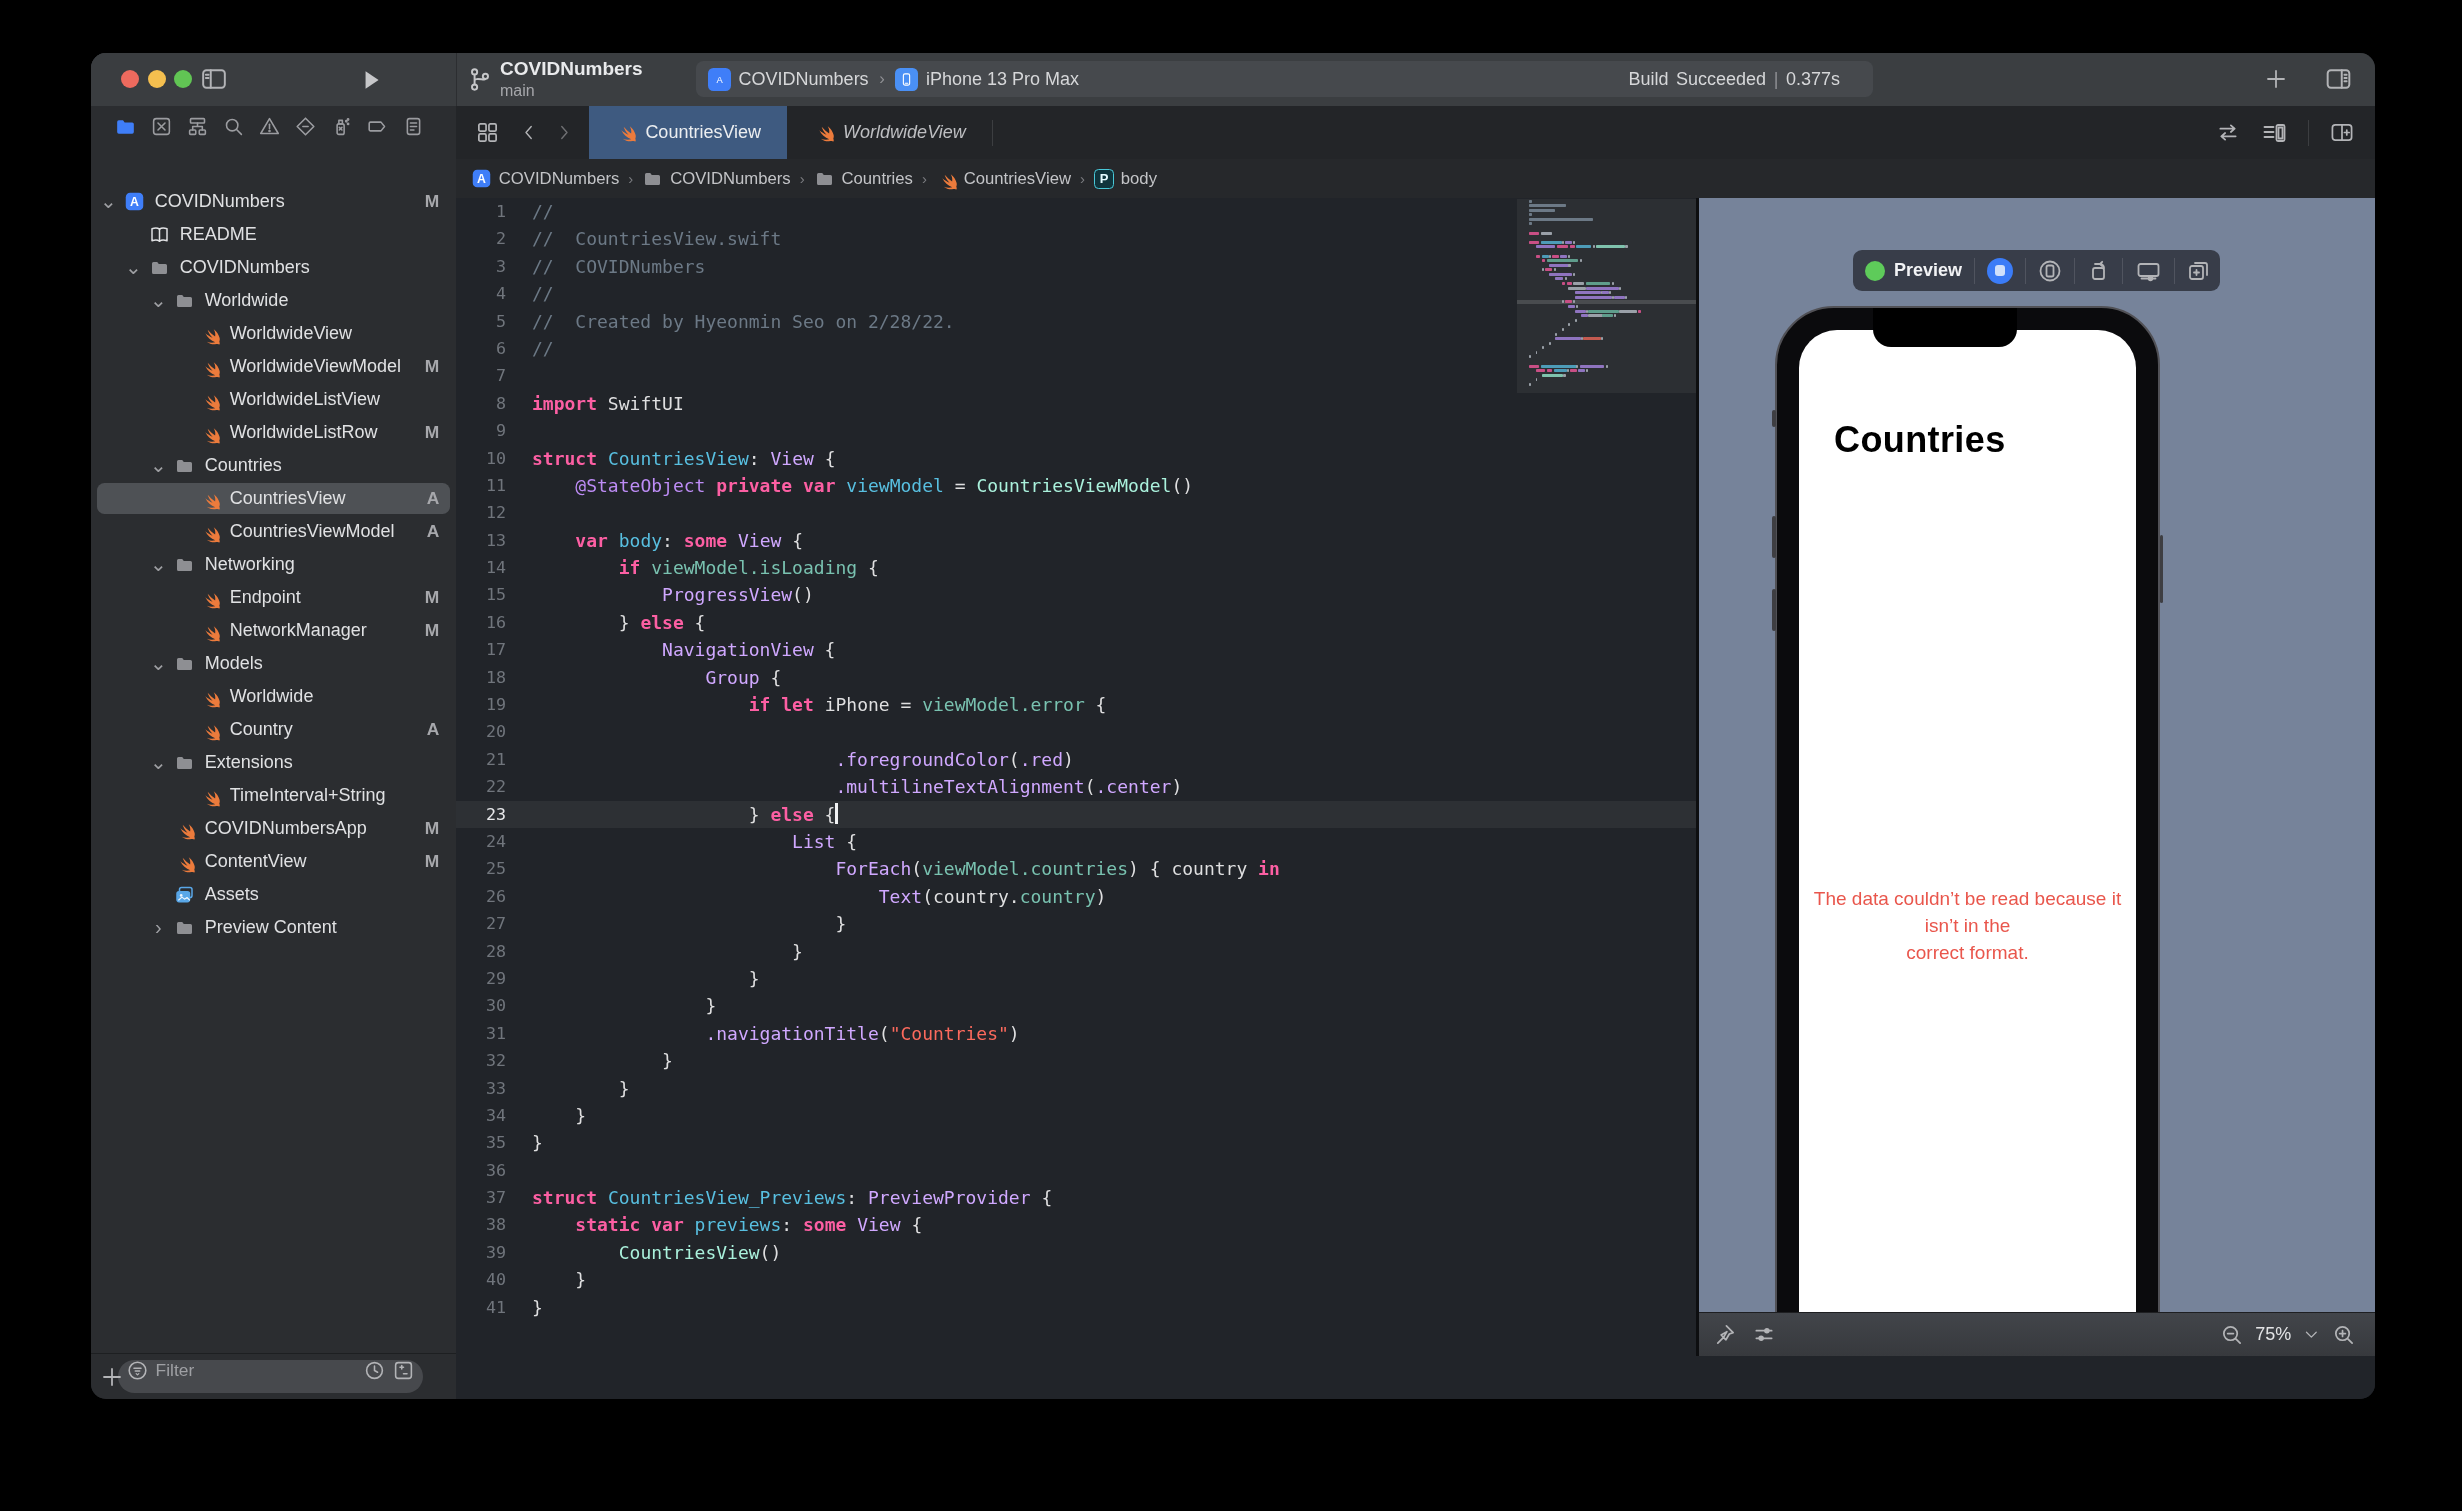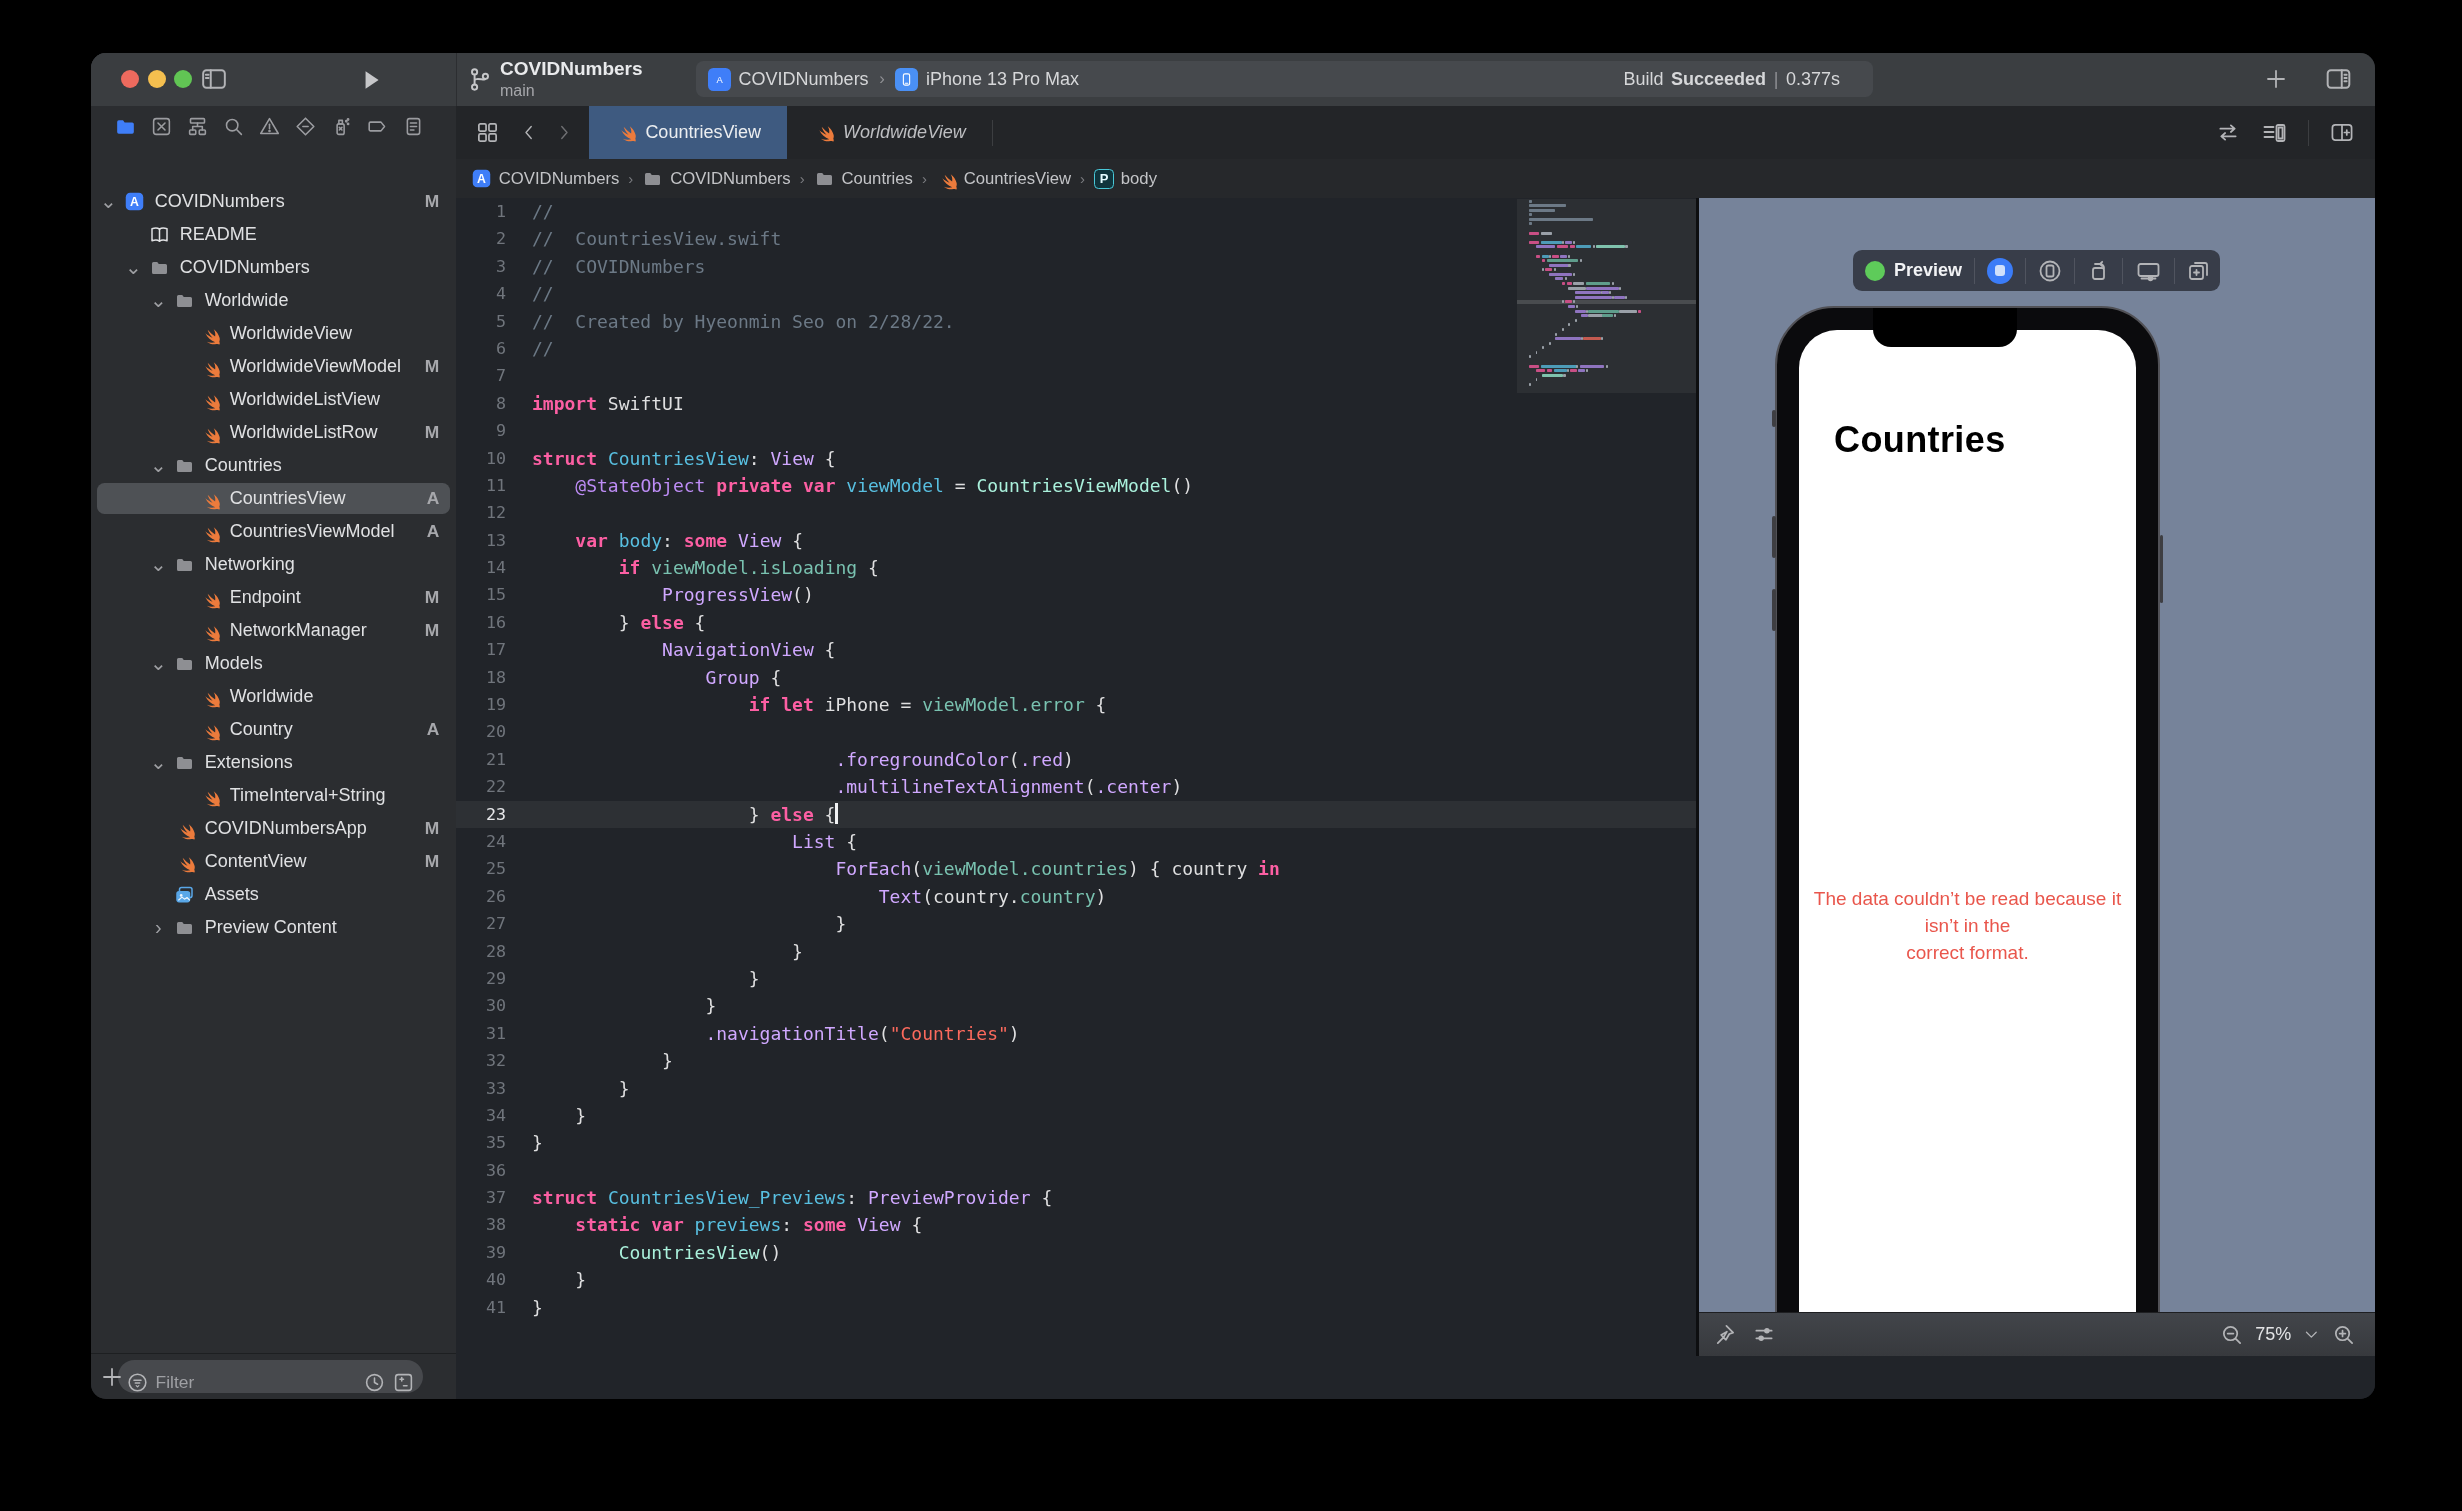--- a/index.html
+++ b/index.html
@@ -26,21 +26,21 @@
   #navstrip .nicon{width:23px;height:23px;color:#9b9ca0;display:flex;align-items:center;justify-content:center;}
   #tree{position:absolute;left:0;top:79px;width:100%;}
   .trow{position:relative;height:33px;display:flex;align-items:center;font-size:18px;color:#e0e1e3;}
   .trow .hl{position:absolute;left:6px;right:6px;top:0.8px;bottom:0.8px;border-radius:7.6px;background:transparent;}
   .trow.sel .hl{background:#4e5155;}
   .trow .chev{width:16.7px;color:#9fa0a4;display:flex;justify-content:center;z-index:1;}
   .trow .ficon{width:23px;height:23px;margin:0 9px 0 6px;display:flex;align-items:center;justify-content:center;z-index:1;}
   .trow .lbl{z-index:1;}
   .trow .badge{position:absolute;right:16.7px;color:#a7a8ac;font-weight:600;font-size:17.4px;z-index:1;}
   #filterbar{position:absolute;left:0;bottom:0;width:100%;height:45px;border-top:0.8px solid #1d1f21;display:flex;align-items:center;}
-  #filterfield{margin-left:27px;width:305px;height:33px;background:#47494d;border-radius:16.7px;display:flex;align-items:flex-end;color:#9fa0a4;font-size:17.4px;}
+  #filterfield{margin-left:27px;width:305px;height:33px;background:#47494d;border-radius:16.7px;display:flex;align-items:flex-start;color:#9fa0a4;font-size:17.4px;}
   
   #editorpane{position:absolute;left:365px;top:53px;width:1920px;height:1293px;background:#212429;}
   #tabbar{position:absolute;left:0;top:0;width:100%;height:53px;background:#232528;display:flex;align-items:center;border-bottom:0.8px solid #141517;}
   .tab{height:53px;display:flex;align-items:center;gap:9px;padding:0 26px;font-size:18px;color:#bebfc2;box-sizing:border-box;}
   .tab.active{background:#3e5a80;color:#eceef0;}
   .tab.preview-style .tlabel{font-style:italic;}
   .tabsep{width:0.8px;height:26px;background:#3c3e41;}
   #tabbar-right{margin-left:auto;display:flex;align-items:center;gap:20px;padding-right:21px;color:#a2a3a7;}
   #jumpbar{position:absolute;left:0;top:53px;width:100%;height:39px;background:#26282b;border-bottom:1.5px solid #121316;display:flex;align-items:center;font-size:16.7px;color:#c3c4c7;}
   #jumpbar .bitem{display:flex;align-items:center;gap:6.8px;}
@@ -130,21 +130,21 @@
         <span class="mini-app" style="background:#4a90f5;">
             <svg width="15" height="15" viewBox="0 0 24 24" fill="none" stroke="currentColor" stroke-width="1.8" stroke-linecap="round" stroke-linejoin="round">
               <rect x="7" y="3" width="10" height="18" rx="2.5" stroke="#fff"></rect>
               <line x1="10" y1="18" x2="14" y2="18" stroke="#fff"></line>
             </svg>
           </span>
         <span>iPhone 13 Pro Max</span>
       </div>
       <div class="right">
         <span>Build</span>
-        <span style="font-weight:700;text-align:right;">Succeeded</span>
+        <span style="font-weight:400;text-align:right;">Succeeded</span>
         <span style="color:#8f9094;">|</span>
         <span>0.377s</span>
       </div>
     </div>
     <div class="abs icnbtn" style="left:2173px;top:14.4px;">
         <svg width="24" height="24" viewBox="0 0 24 24" fill="none" stroke="currentColor" stroke-width="1.8" stroke-linecap="round" stroke-linejoin="round">
           <line x1="12" y1="4" x2="12" y2="20"></line>
           <line x1="4" y1="12" x2="20" y2="12"></line>
         </svg>
       </div>

